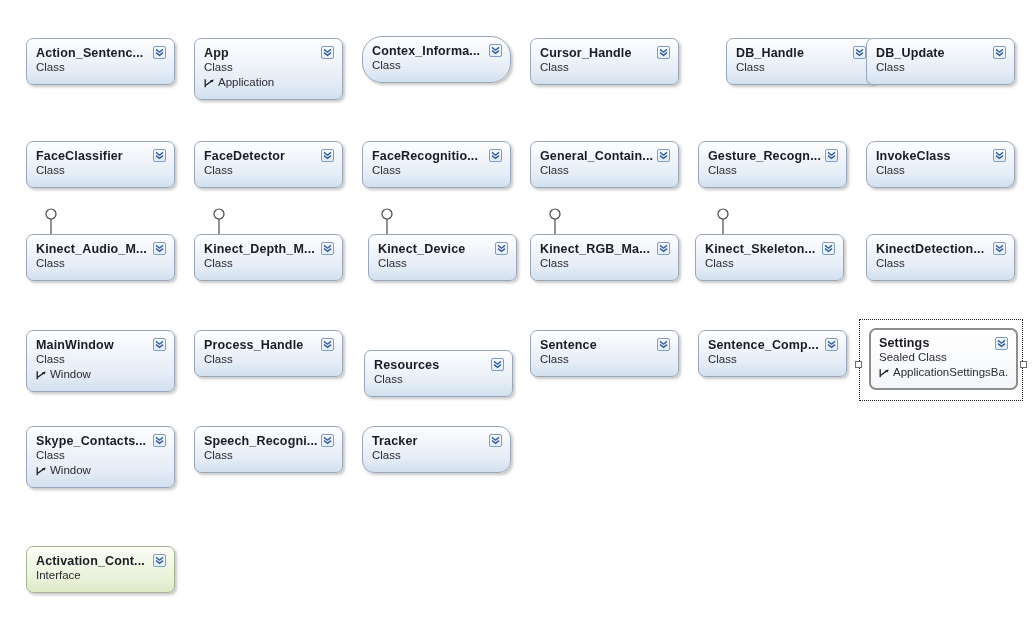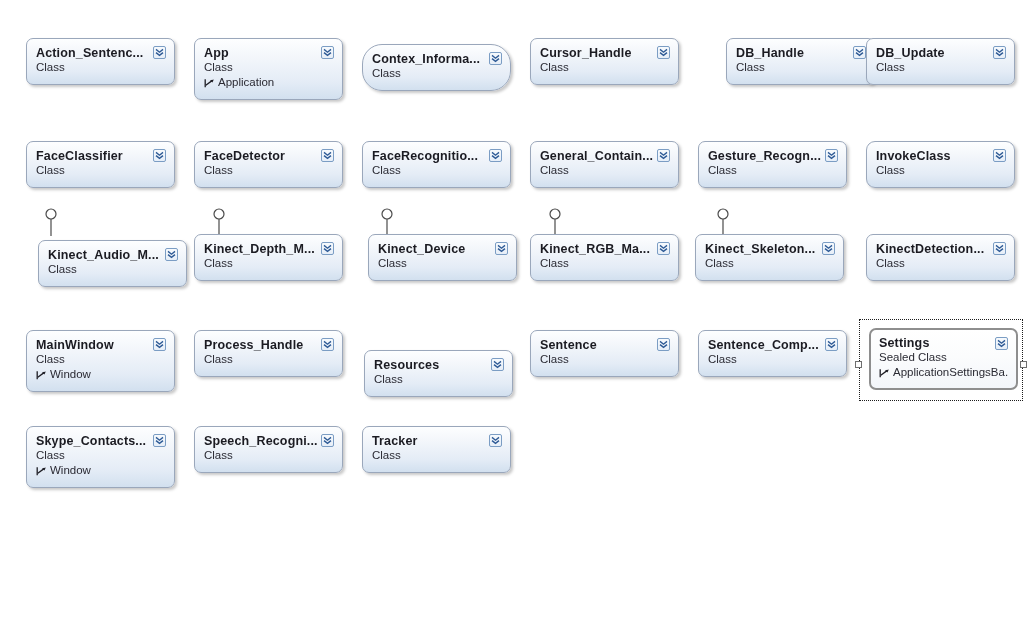--- a/index.html
+++ b/index.html
@@ -145,21 +145,21 @@
           </svg></span>
         <span>Application</span>
       </div>
       <div class="expander">
         <svg width="9" height="9" viewBox="0 0 9 9" aria-hidden="true">
           <path d="M1 1.4 L4.5 4.2 L8 1.4" fill="none" stroke="#2f5b96" stroke-width="1.4"></path>
           <path d="M1 4.6 L4.5 7.4 L8 4.6" fill="none" stroke="#2f5b96" stroke-width="1.4"></path>
         </svg>
       </div>
     </div>
-    <div class="shape" style="left: 362px; top: 44px; border-radius: 20px;">
+    <div class="shape" style="left: 362px; top: 36px; border-radius: 20px;">
       <div class="shape-title">Contex_Informa...</div>
       <div class="shape-kind">Class</div>
       <div class="expander">
         <svg width="9" height="9" viewBox="0 0 9 9" aria-hidden="true">
           <path d="M1 1.4 L4.5 4.2 L8 1.4" fill="none" stroke="#2f5b96" stroke-width="1.4"></path>
           <path d="M1 4.6 L4.5 7.4 L8 4.6" fill="none" stroke="#2f5b96" stroke-width="1.4"></path>
         </svg>
       </div>
     </div>
     <div class="shape" style="left: 530px; top: 38px;">
@@ -251,21 +251,21 @@
           <path d="M1 4.6 L4.5 7.4 L8 4.6" fill="none" stroke="#2f5b96" stroke-width="1.4"></path>
         </svg>
       </div>
     </div>
     <div class="lollipop" style="left: 44px; top: 208px;">
       <svg width="14" height="28" viewBox="0 0 14 28" aria-hidden="true">
         <circle cx="7" cy="6" r="5" fill="#ffffff" stroke="#4a4a4a" stroke-width="1.2"></circle>
         <line x1="7" y1="11" x2="7" y2="28" stroke="#4a4a4a" stroke-width="1.2"></line>
       </svg>
     </div>
-    <div class="shape" style="left: 26px; top: 240px; margin-left: 12px;">
+    <div class="shape" style="left: 26px; top: 234px;">
       <div class="shape-title">Kinect_Audio_M...</div>
       <div class="shape-kind">Class</div>
       <div class="expander">
         <svg width="9" height="9" viewBox="0 0 9 9" aria-hidden="true">
           <path d="M1 1.4 L4.5 4.2 L8 1.4" fill="none" stroke="#2f5b96" stroke-width="1.4"></path>
           <path d="M1 4.6 L4.5 7.4 L8 4.6" fill="none" stroke="#2f5b96" stroke-width="1.4"></path>
         </svg>
       </div>
     </div>
     <div class="lollipop" style="left: 212px; top: 208px;">
@@ -442,23 +442,33 @@
     <div class="shape" style="left: 194px; top: 426px;">
       <div class="shape-title">Speech_Recogni...</div>
       <div class="shape-kind">Class</div>
       <div class="expander">
         <svg width="9" height="9" viewBox="0 0 9 9" aria-hidden="true">
           <path d="M1 1.4 L4.5 4.2 L8 1.4" fill="none" stroke="#2f5b96" stroke-width="1.4"></path>
           <path d="M1 4.6 L4.5 7.4 L8 4.6" fill="none" stroke="#2f5b96" stroke-width="1.4"></path>
         </svg>
       </div>
     </div>
-    <div class="shape" style="left: 362px; top: 426px;">
+    <div class="shape" style="left: 362px; top: 426px; border-radius: 12px;">
       <div class="shape-title">Tracker</div>
       <div class="shape-kind">Class</div>
       <div class="expander">
         <svg width="9" height="9" viewBox="0 0 9 9" aria-hidden="true">
           <path d="M1 1.4 L4.5 4.2 L8 1.4" fill="none" stroke="#2f5b96" stroke-width="1.4"></path>
           <path d="M1 4.6 L4.5 7.4 L8 4.6" fill="none" stroke="#2f5b96" stroke-width="1.4"></path>
         </svg>
       </div>
     </div>
+    <div class="shape iface" style="left: 26px; top: 546px;">
+      <div class="shape-title">Activation_Cont...</div>
+      <div class="shape-kind">Interface</div>
+      <div class="expander">
+        <svg width="9" height="9" viewBox="0 0 9 9" aria-hidden="true">
+          <path d="M1 1.4 L4.5 4.2 L8 1.4" fill="none" stroke="#2f5b96" stroke-width="1.4"></path>
+          <path d="M1 4.6 L4.5 7.4 L8 4.6" fill="none" stroke="#2f5b96" stroke-width="1.4"></path>
+        </svg>
+      </div>
+    </div>
   </div>
 
 </body></html>

